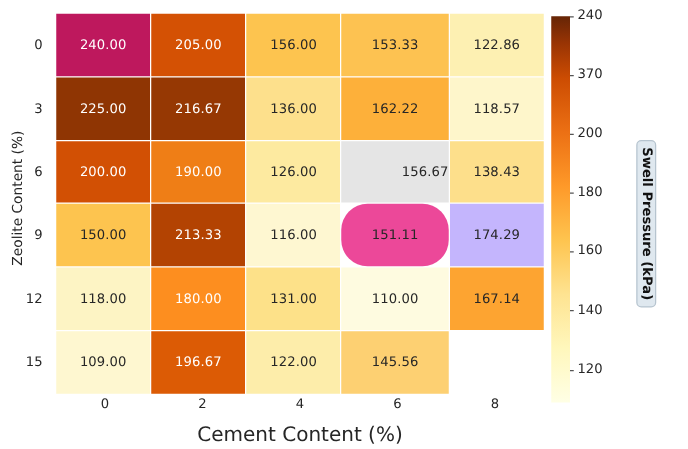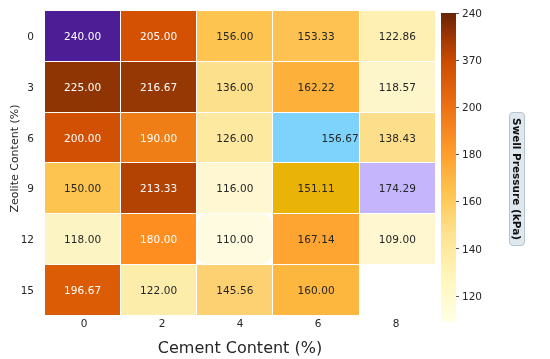--- a/index.html
+++ b/index.html
@@ -194,49 +194,49 @@
     <div class="ytick">0</div>
     <div class="ytick">3</div>
     <div class="ytick">6</div>
     <div class="ytick">9</div>
     <div class="ytick">12</div>
     <div class="ytick">15</div>
   </div>
 
   <div id="heatmap-axes">
     <div id="heatmap-grid">
-        <div class="cell light-text" style="background: #4c1d95;">240.00</div>
+        <div class="cell light-text" style="background: #be185d;">240.00</div>
         <div class="cell light-text" style="background: rgb(212, 81, 4);">205.00</div>
         <div class="cell" style="background: rgb(253, 196, 79);">156.00</div>
         <div class="cell" style="background: rgb(253, 194, 81);">153.33</div>
         <div class="cell" style="background: rgb(253, 240, 178);">122.86</div>
         <div class="cell light-text" style="background: rgb(143, 53, 3);">225.00</div>
         <div class="cell light-text" style="background: rgb(150, 56, 3);">216.67</div>
         <div class="cell" style="background: rgb(253, 224, 140);">136.00</div>
         <div class="cell" style="background: rgb(253, 176, 58);">162.22</div>
         <div class="cell" style="background: rgb(254, 246, 203);">118.57</div>
         <div class="cell light-text" style="background: rgb(210, 80, 4);">200.00</div>
         <div class="cell light-text" style="background: rgb(239, 126, 22);">190.00</div>
         <div class="cell" style="background: rgb(253, 234, 160);">126.00</div>
-        <div class="cell" style="background: #7dd3fc; padding-left: 48px;">156.67</div>
+        <div class="cell" style="background: #e5e5e5; padding-left: 48px;">156.67</div>
         <div class="cell" style="background: rgb(253, 223, 139);">138.43</div>
         <div class="cell" style="background: rgb(253, 196, 79);">150.00</div>
         <div class="cell light-text" style="background: rgb(179, 67, 2);">213.33</div>
         <div class="cell" style="background: rgb(254, 247, 209);">116.00</div>
-        <div class="cell" style="background: #eab308;">151.11</div>
+        <div class="cell" style="background: #ec4899; border-radius: 21px;">151.11</div>
         <div class="cell" style="background: #c4b5fd;">174.29</div>
         <div class="cell" style="background: rgb(253, 244, 196);">118.00</div>
         <div class="cell light-text" style="background: rgb(253, 142, 31);">180.00</div>
-        <div class="cell" style="background: rgb(254, 251, 224); border-radius: 11px;">110.00</div>
+        <div class="cell" style="background: rgb(253, 225, 137);">131.00</div>
+        <div class="cell" style="background: rgb(254, 251, 224);">110.00</div>
         <div class="cell" style="background: rgb(253, 164, 49);">167.14</div>
         <div class="cell" style="background: rgb(254, 247, 208);">109.00</div>
         <div class="cell light-text" style="background: rgb(220, 91, 5);">196.67</div>
         <div class="cell" style="background: rgb(253, 237, 170);">122.00</div>
         <div class="cell" style="background: rgb(253, 208, 114);">145.56</div>
-        <div class="cell" style="background: rgb(253, 182, 62);">160.00</div>
       </div>
   </div>
 
   <div id="x-ticklabels">
     <div class="xtick">0</div>
     <div class="xtick">2</div>
     <div class="xtick">4</div>
     <div class="xtick">6</div>
     <div class="xtick">8</div>
   </div>

